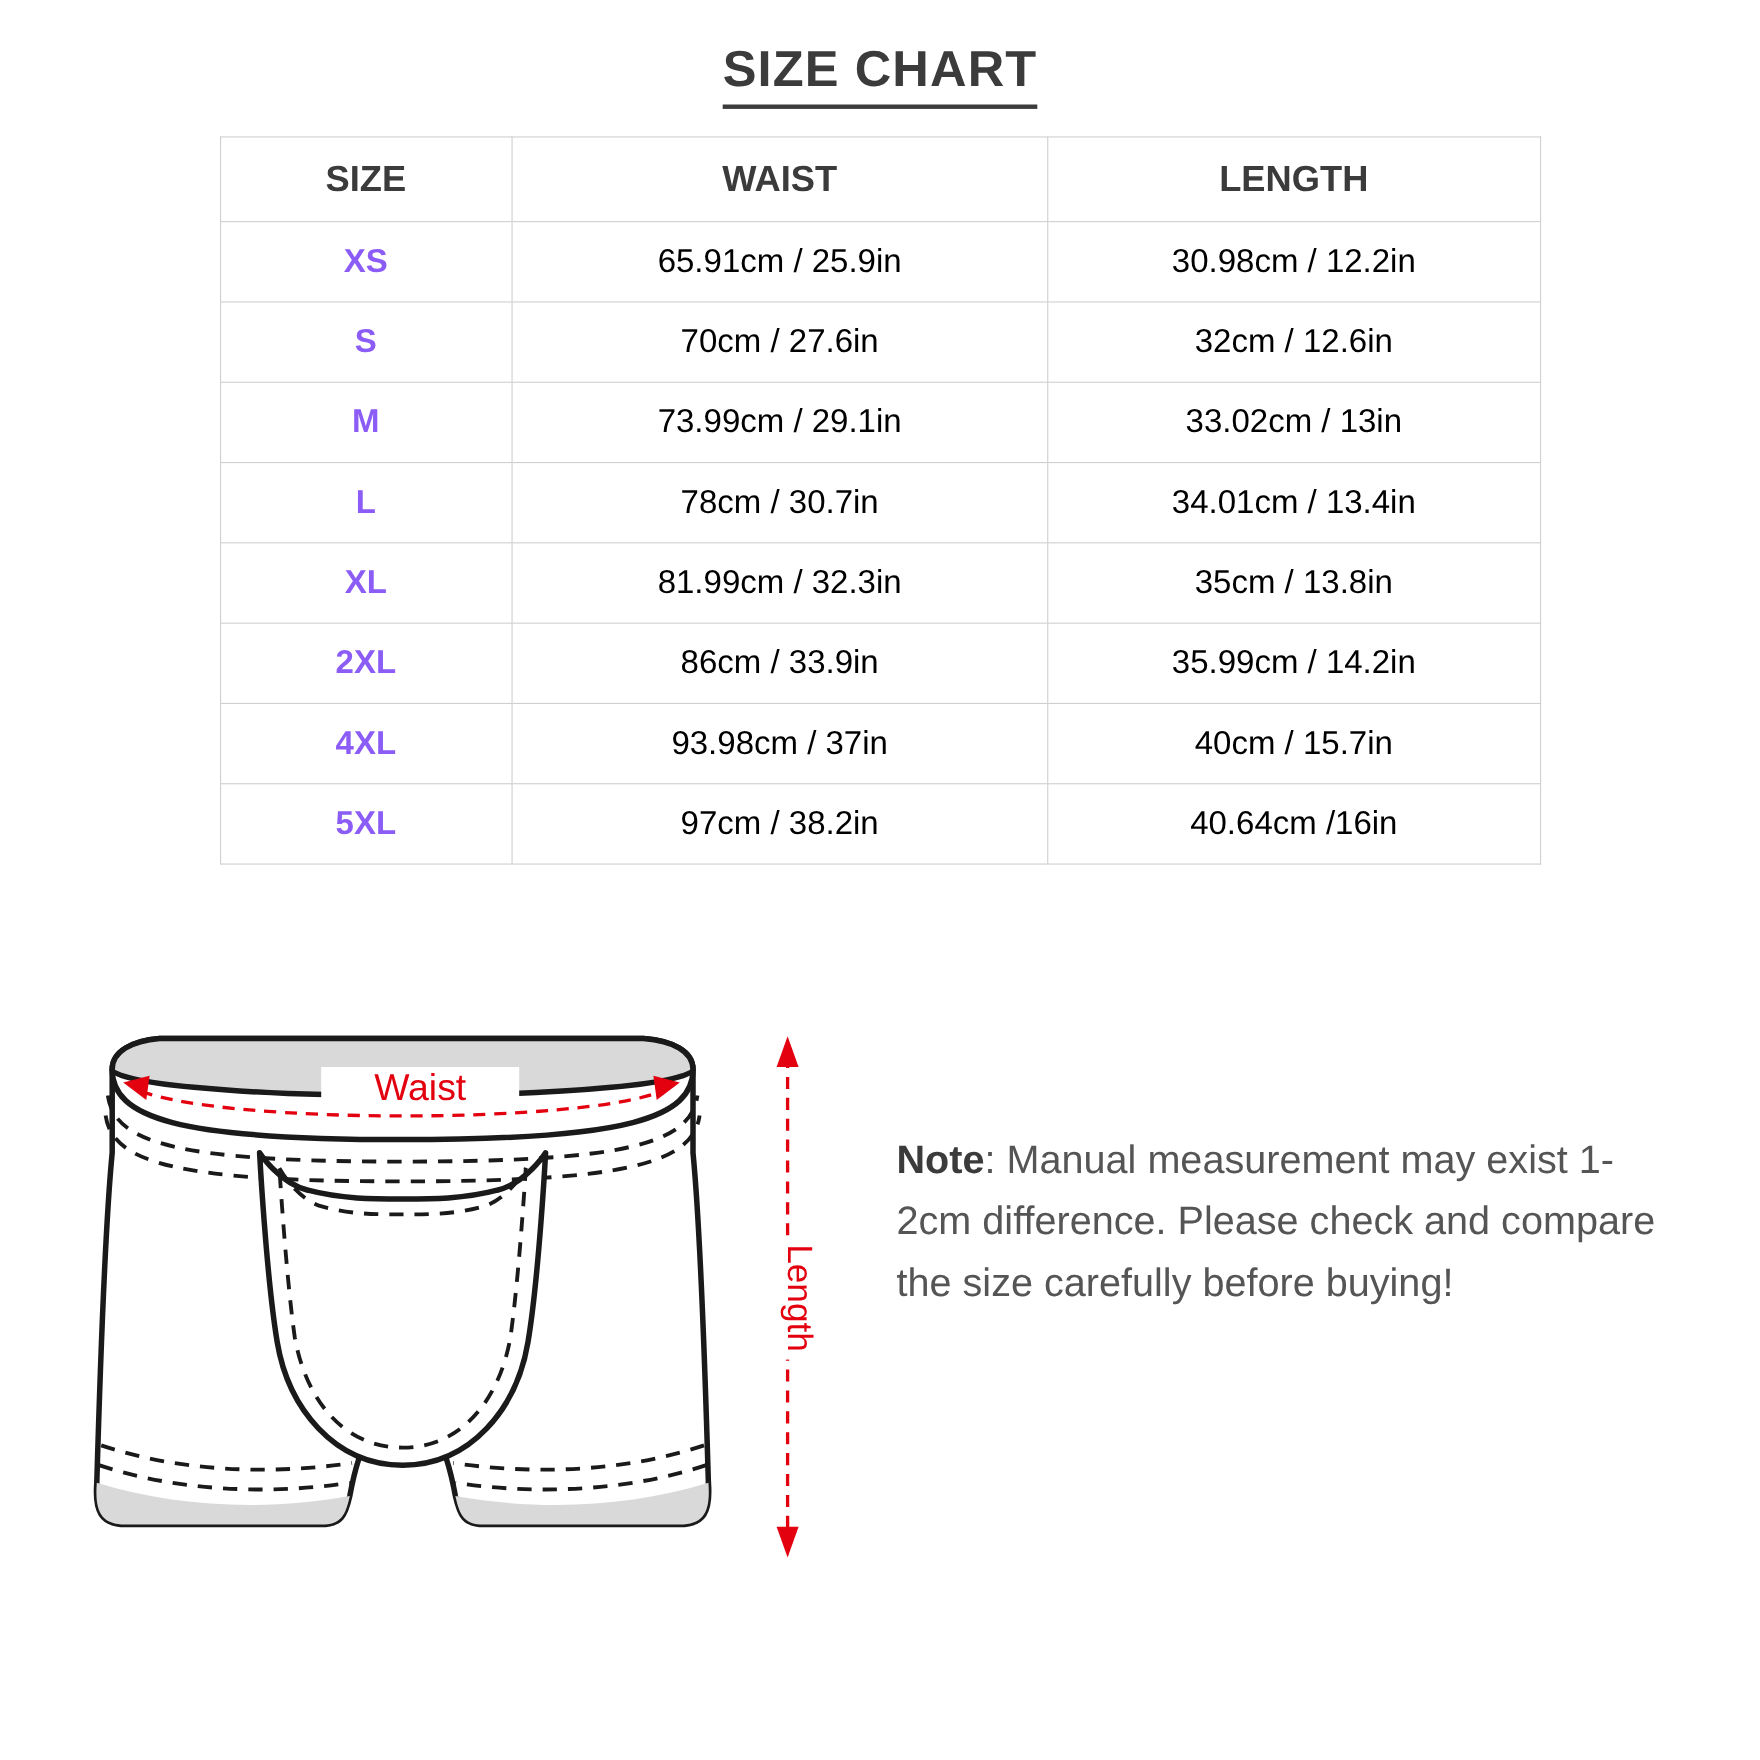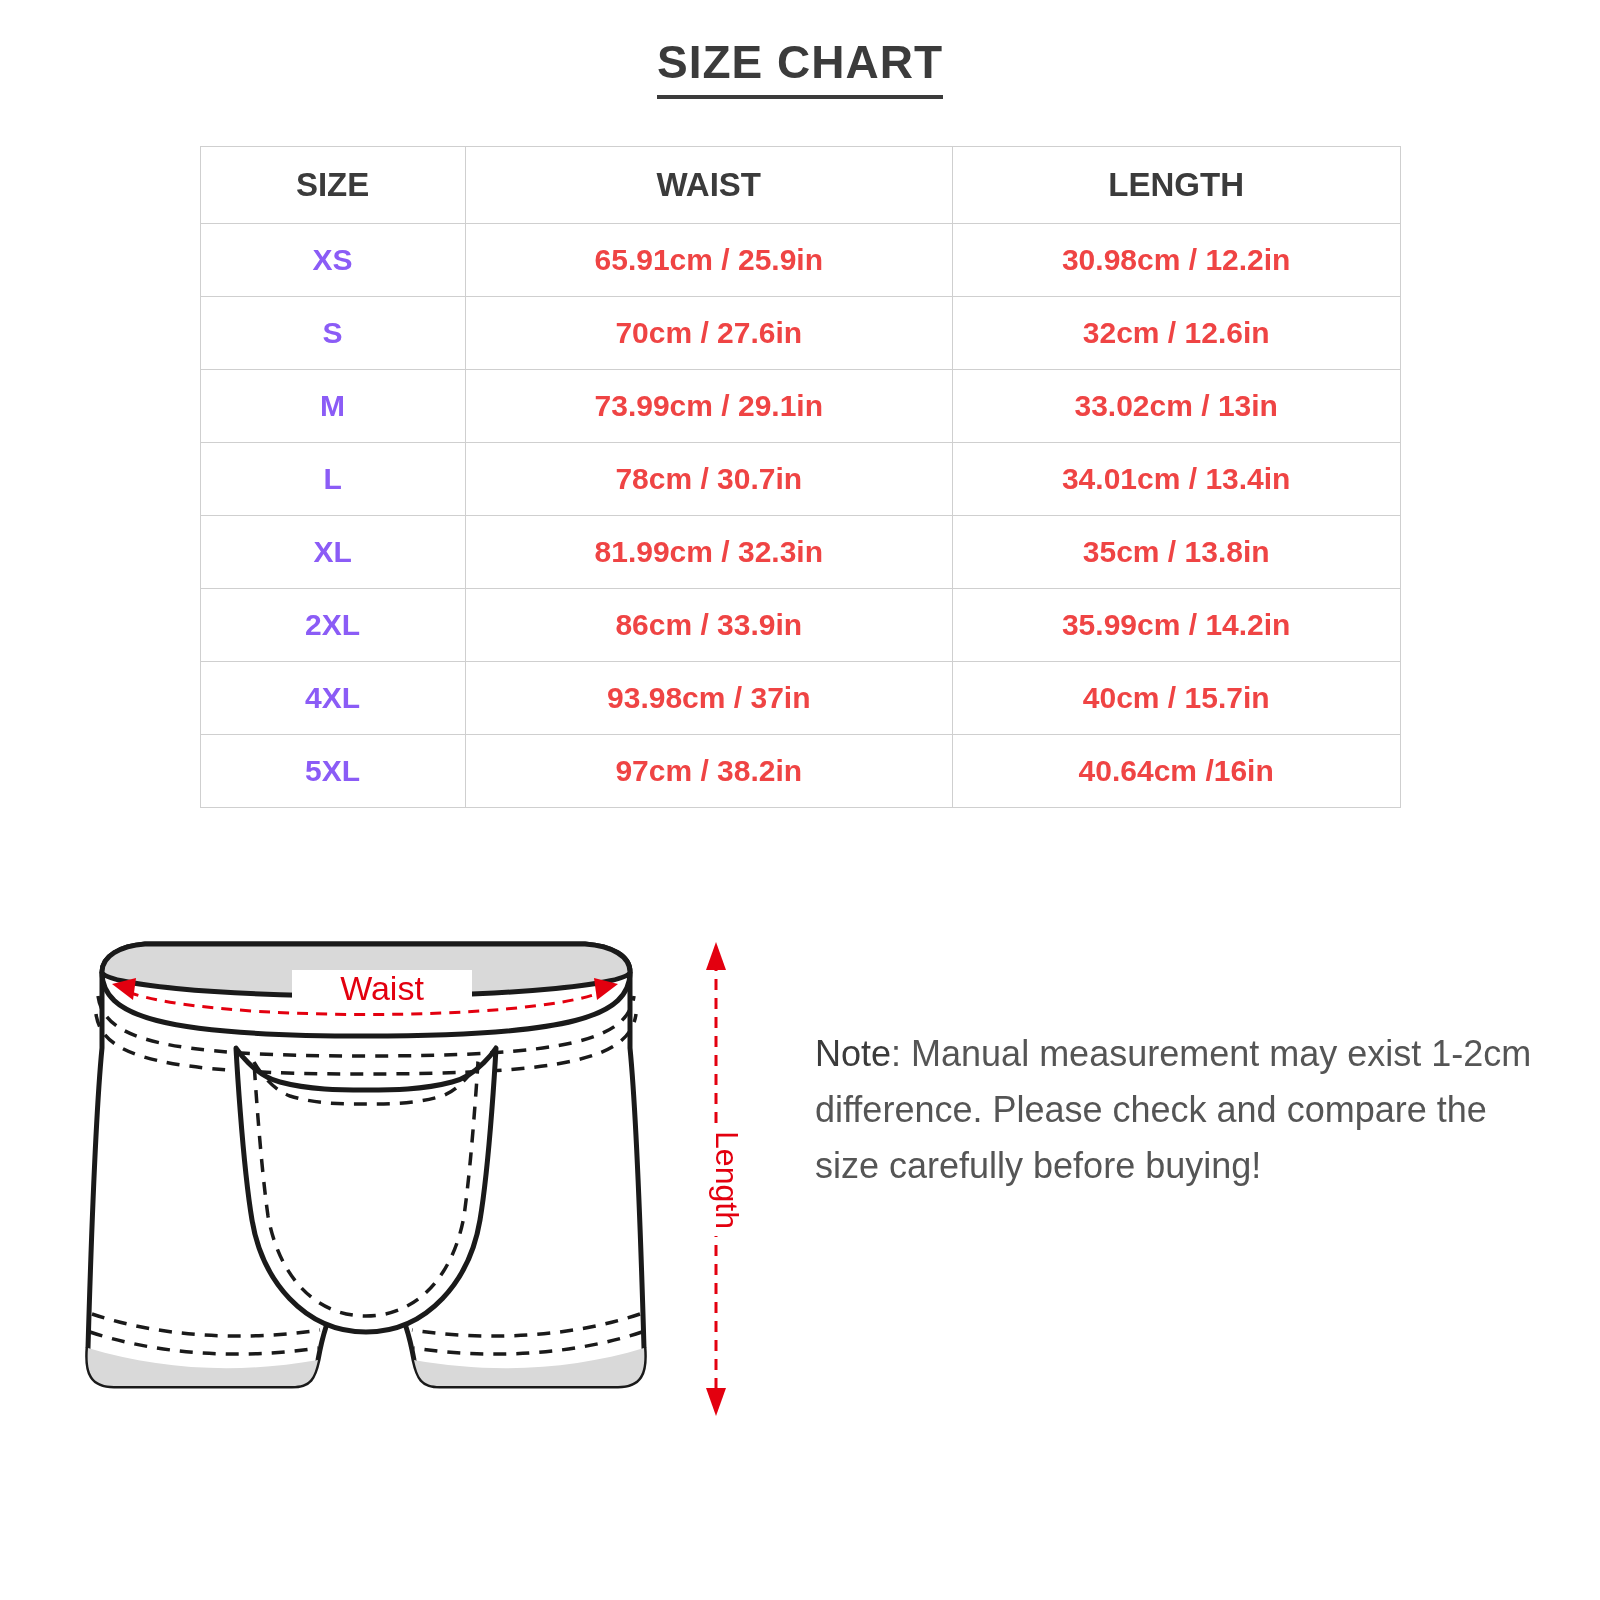--- a/index.html
+++ b/index.html
@@ -26,37 +26,37 @@
     font-size: 46px;
     font-weight: bold;
     letter-spacing: 1px;
     color: #3b3b3b;
     border-bottom: 4px solid #3b3b3b;
     padding-bottom: 6px;
   }
 
   
   .table-wrap {
-    margin: 47px auto 0 auto;
+    margin: 25px auto 0 auto;
     width: 1201px;
   }
   table.size-chart {
     width: 100%;
     border-collapse: collapse;
     table-layout: fixed;
   }
   table.size-chart th,
   table.size-chart td {
     border: 1px solid #cfcfcf;
     height: 70px;
     text-align: center;
     vertical-align: middle;
     font-size: 30px;
-    color: #ef4444;
-    font-weight: bold;
+    color: #000000;
+    font-weight: normal;
   }
   table.size-chart thead th {
     font-size: 33px;
     font-weight: bold;
     color: #3b3b3b;
     height: 74px;
   }
   table.size-chart tbody td.size-cell {
     font-weight: bold;
     font-size: 30px;
@@ -83,21 +83,21 @@
   }
   .note {
     position: absolute;
     left: 815px;
     top: 96px;
     width: 720px;
     font-size: 36px;
     line-height: 1.55;
     color: #555555;
   }
-  .note b { color: #3b3b3b; font-weight: normal; }
+  .note b { color: #3b3b3b; font-weight: bold; }
 </style>
 </head>
 <body>
 
 <div class="title-wrap">
   <div class="title">SIZE CHART</div>
 </div>
 
 <div class="table-wrap">
   <table class="size-chart">

